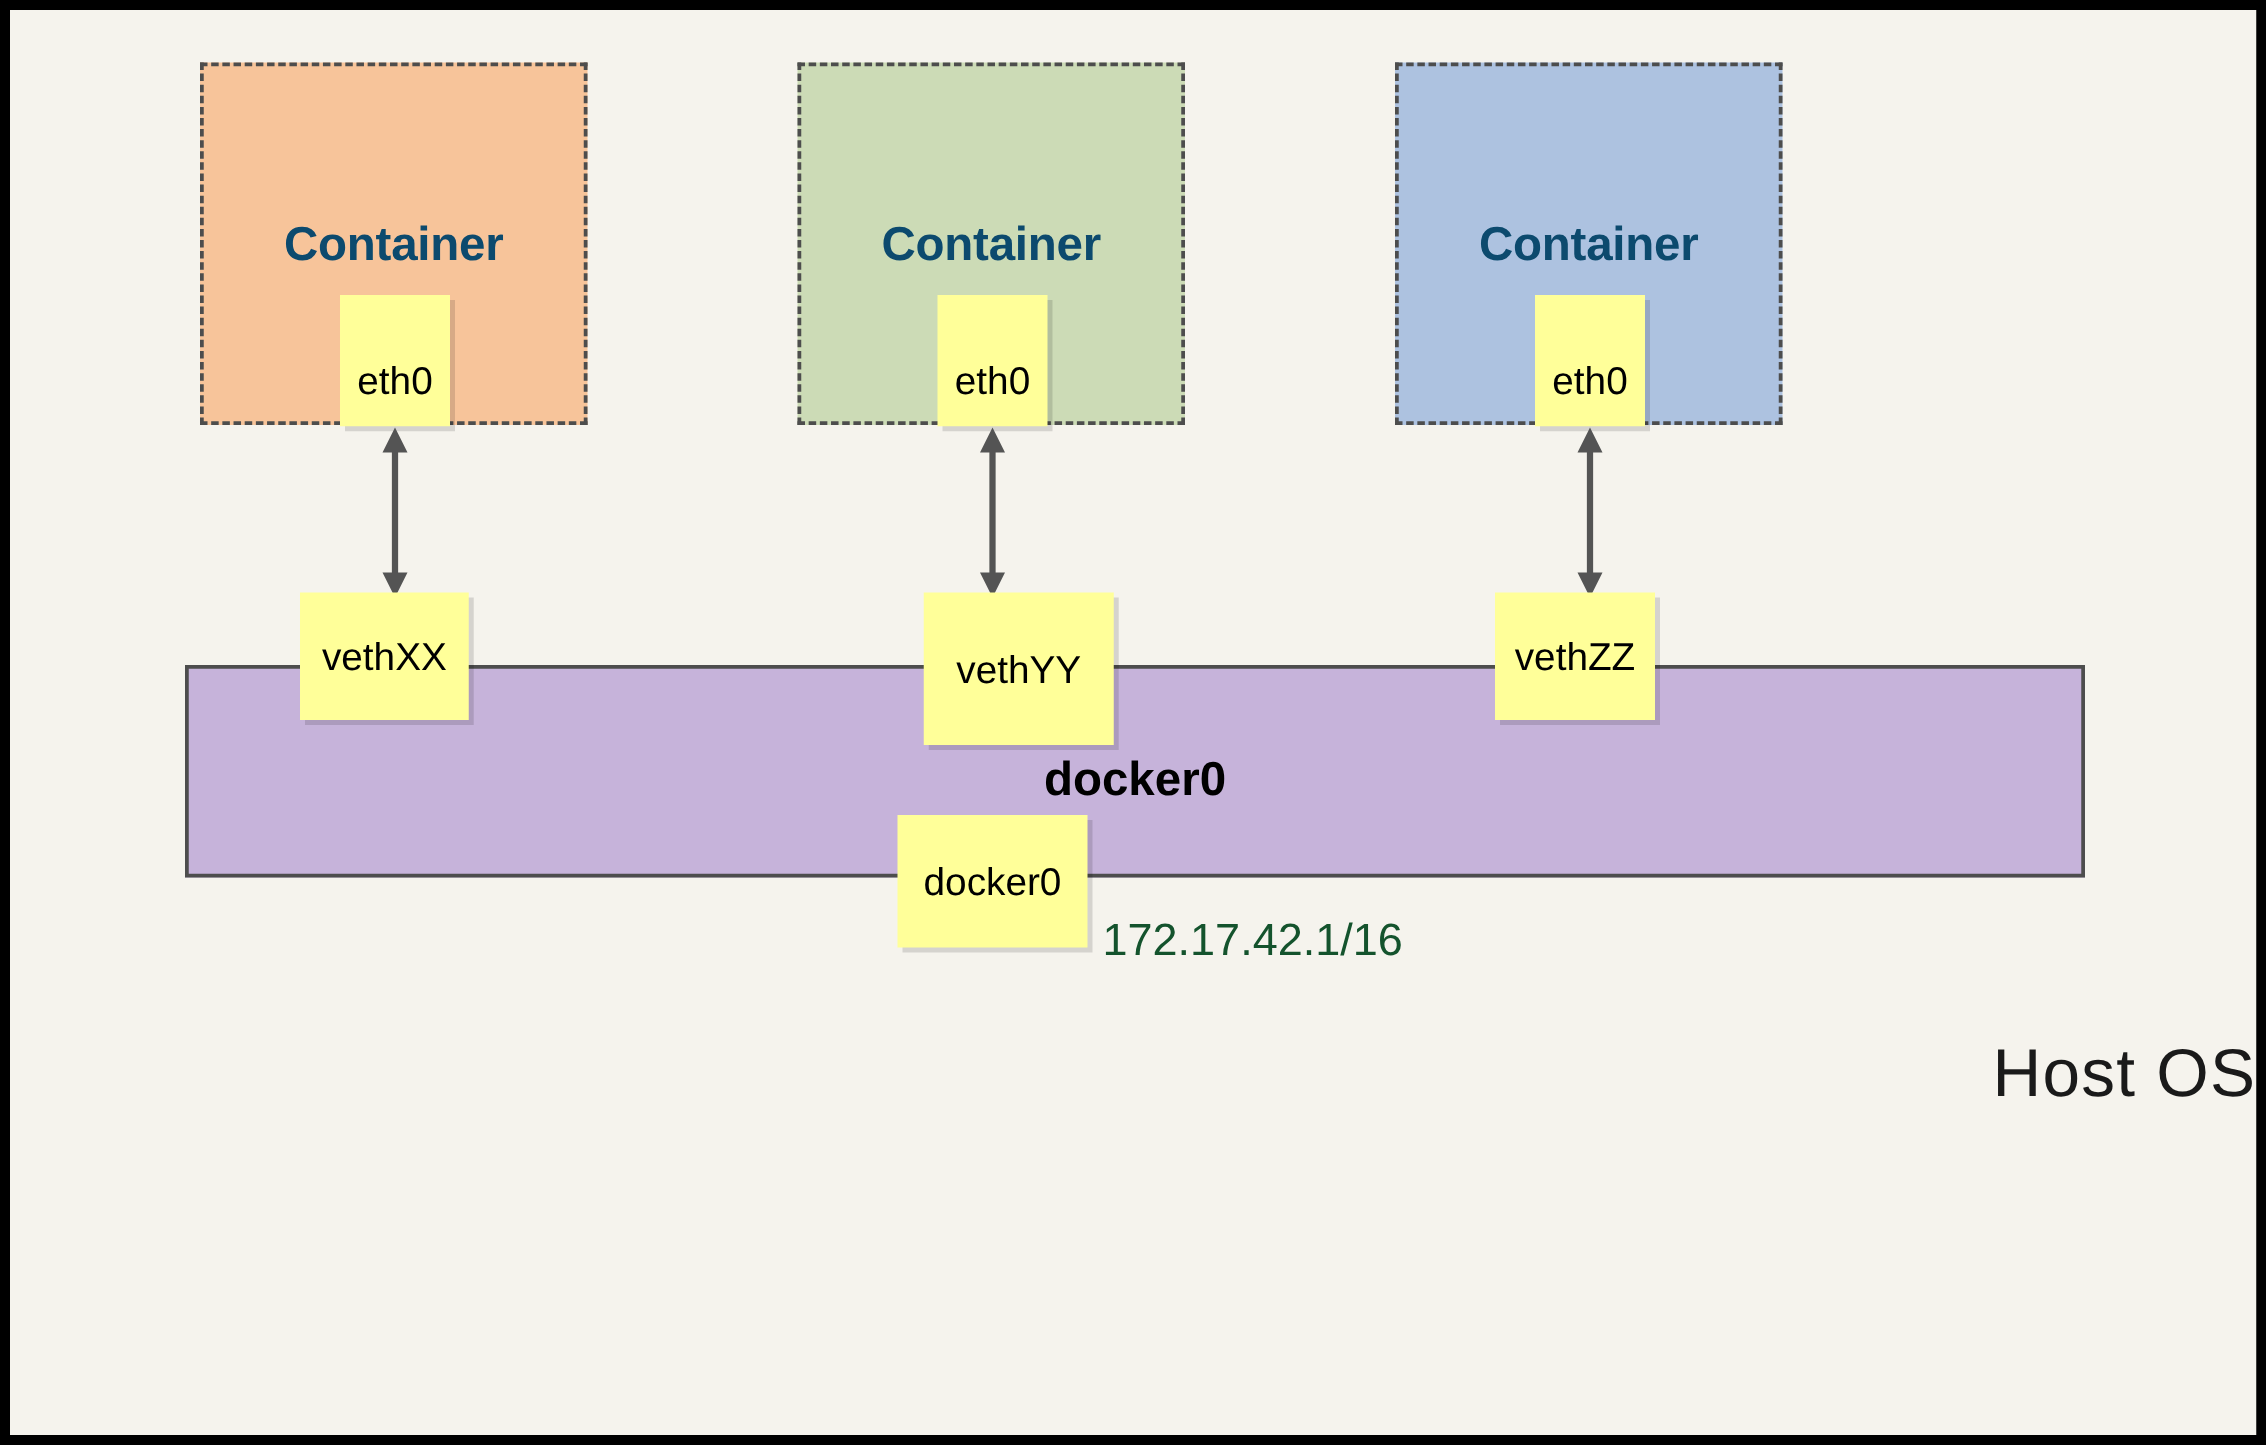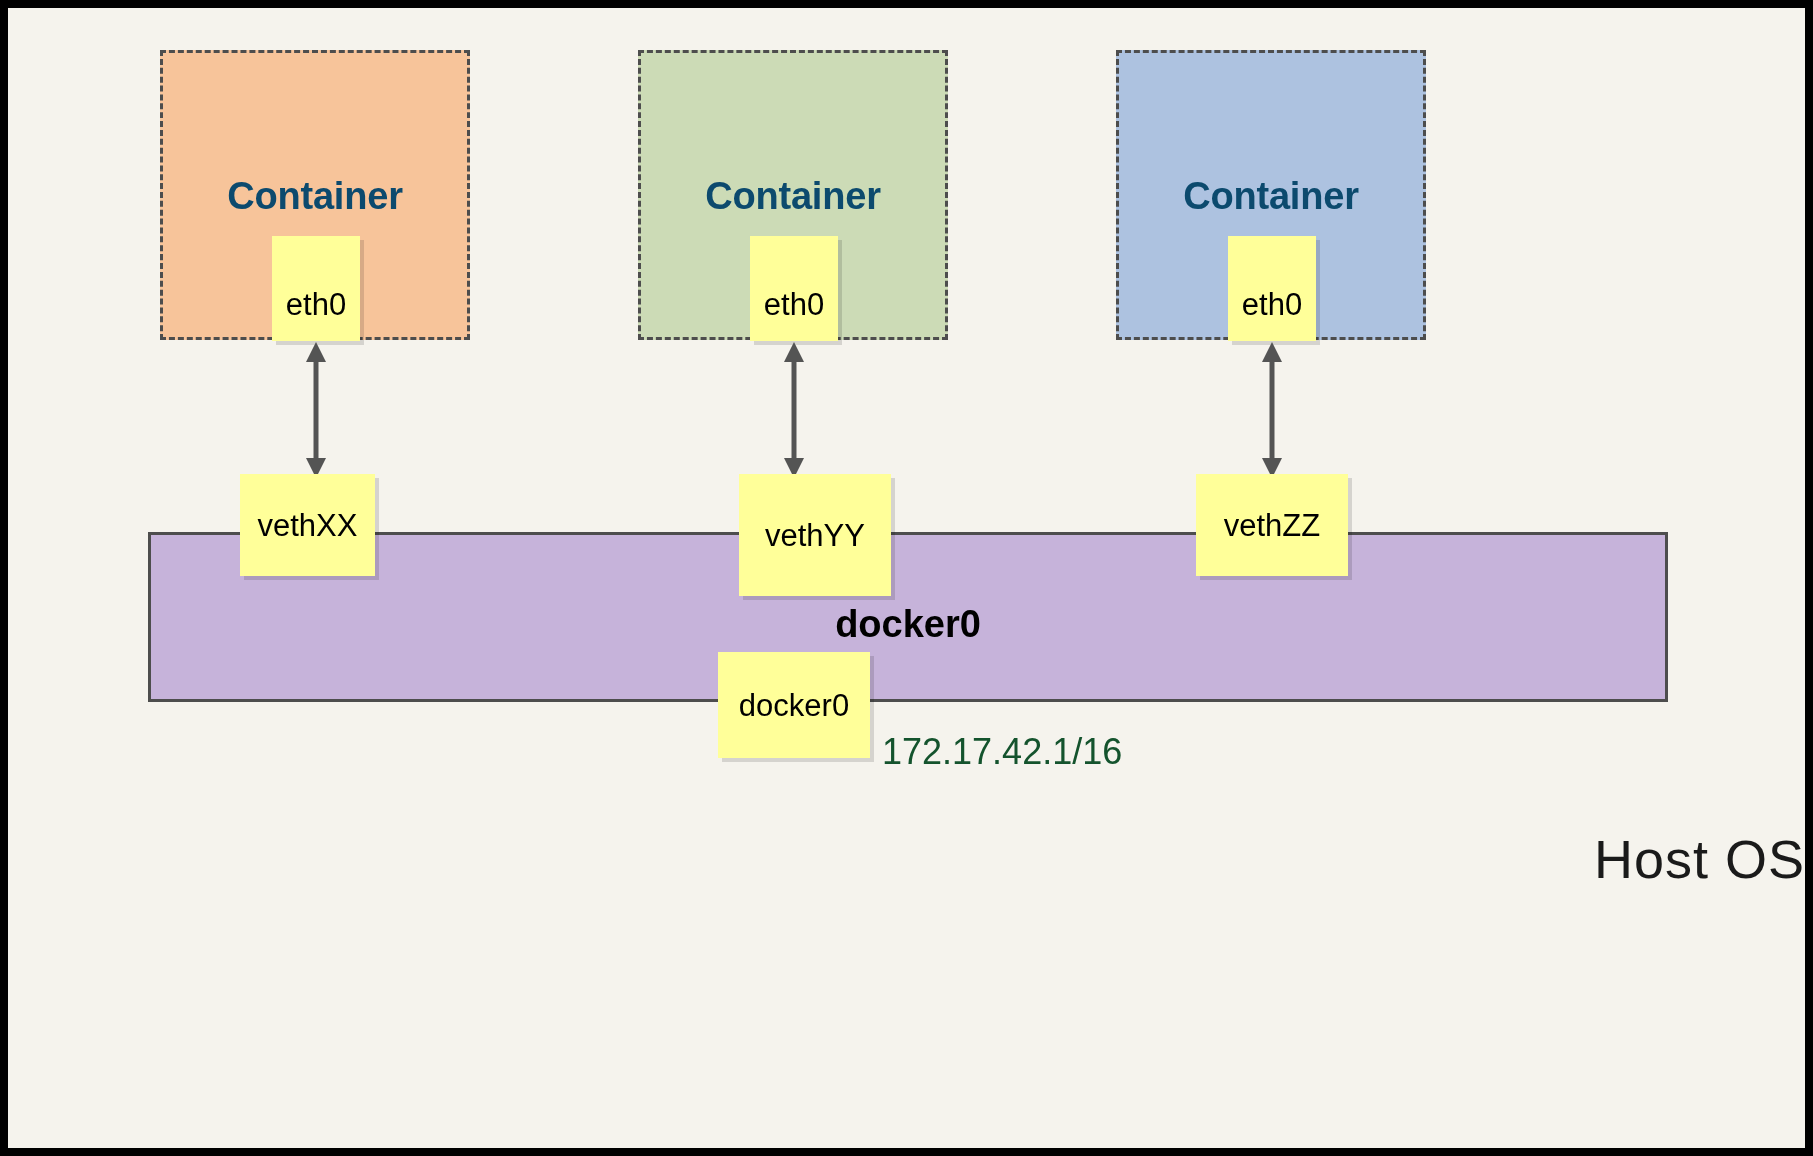--- a/index.html
+++ b/index.html
@@ -154,21 +154,21 @@
     <div id="docker-bar" style="left:140px; top:524px; width:1520px; height:170px;">
       <div id="docker-bar-label" style="top:68px;">docker0</div>
     </div>
 
     <div class="note" style="left:232px; top:466px; width:135px; height:102px;">
       <span>vethXX</span>
     </div>
     <div class="note" style="left:710px; top:466px; width:152px; height:122px;margin-left:21px;">
       <span>vethYY</span>
     </div>
-    <div class="note" style="left:1188px; top:466px; width:152px; height:102px;">
+    <div class="note" style="left:1188px; top:466px; width:128px; height:102px;">
       <span>vethZZ</span>
     </div>
 
     <div class="note" style="left:710px; top:644px; width:152px; height:106px;">
       <span>docker0</span>
     </div>
 
     <div id="ip-label" style="left:874px; top:723px;">172.17.42.1/16</div>
 
     <div id="host-os-label" style="top:820px;">Host OS</div>

